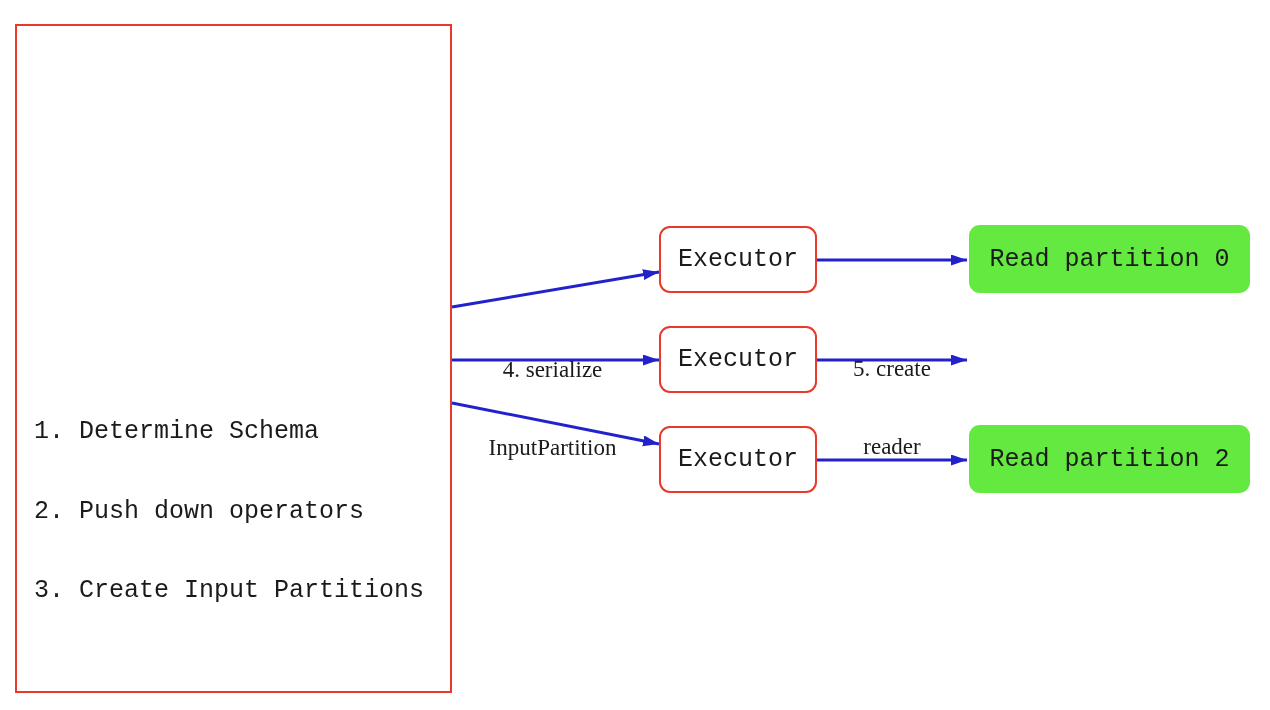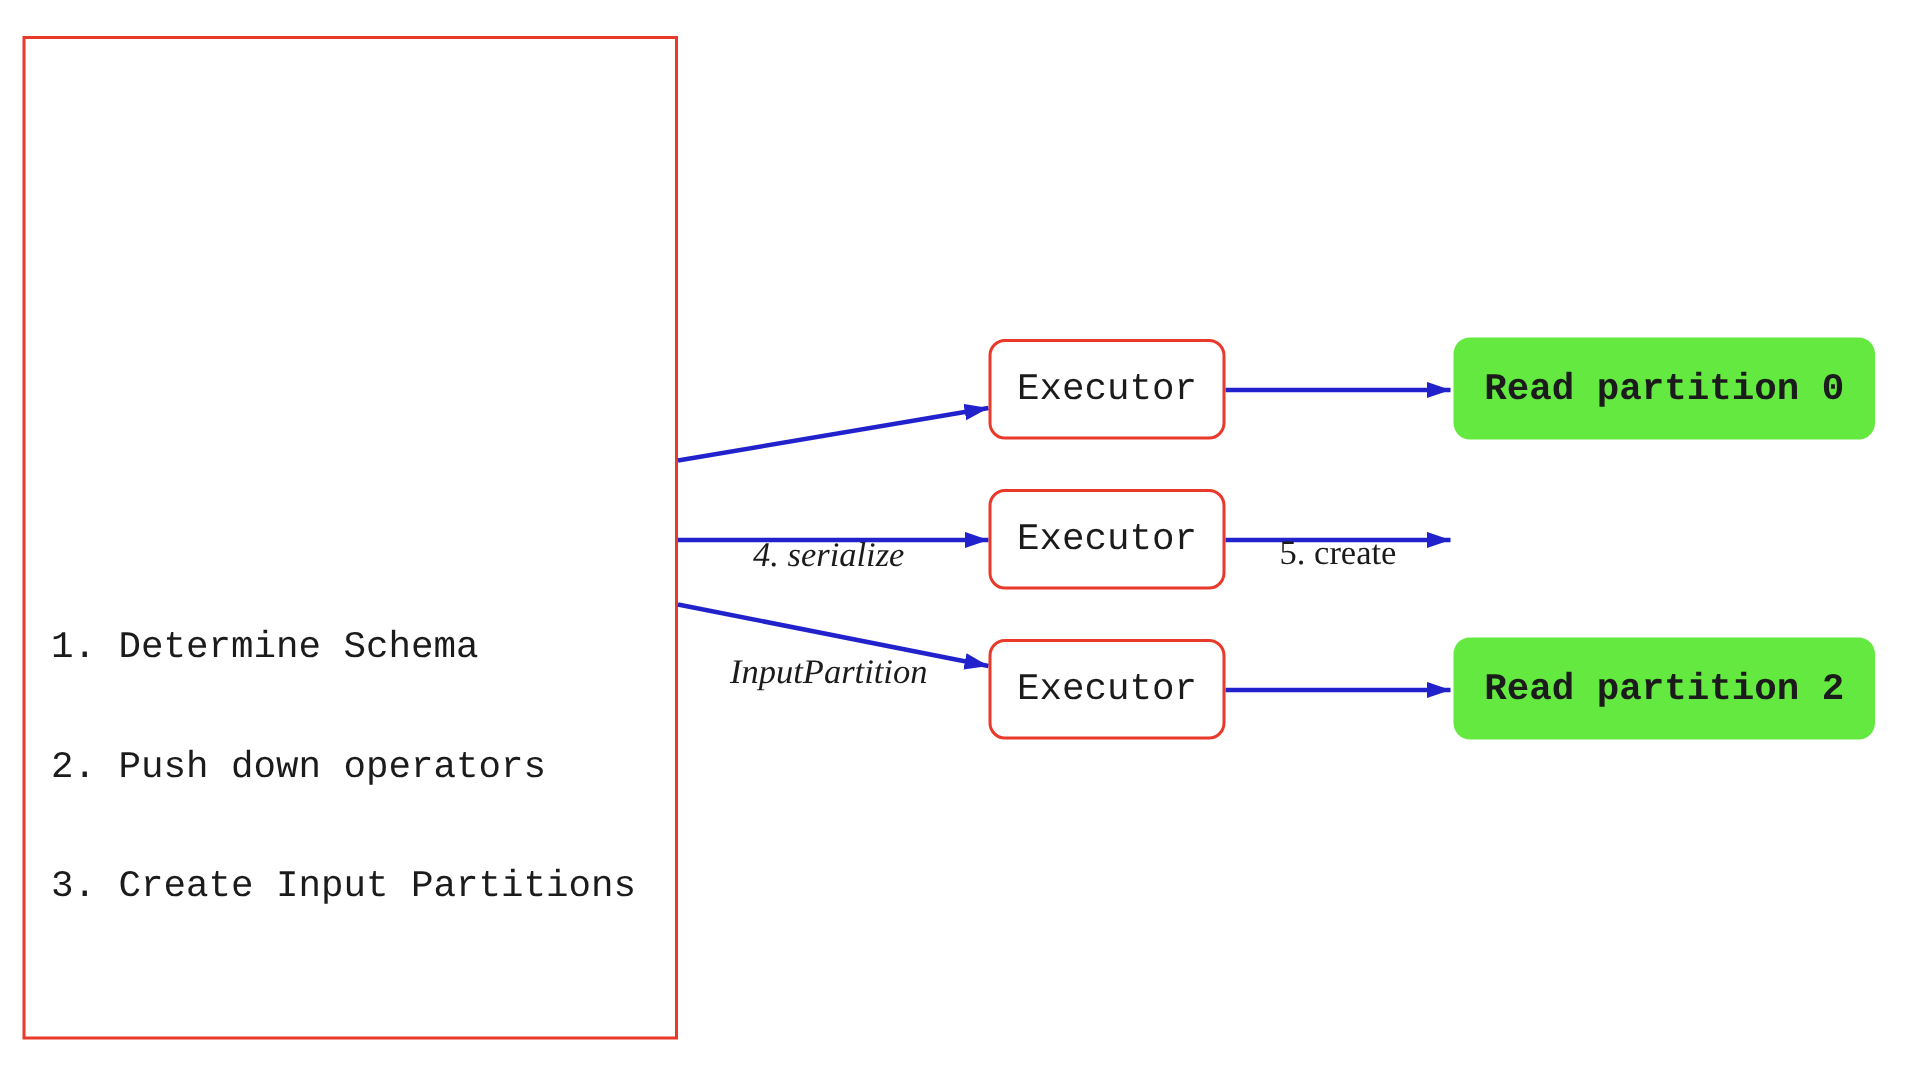--- a/index.html
+++ b/index.html
@@ -67,35 +67,34 @@
     background: var(--bg);
   }
   .executor-1 { top: 226px; }
   .executor-2 { top: 326px; }
   .executor-3 { top: 426px; }
   .partition {
     left: 969px;
     width: 281px; height: 68px;
     background: var(--partition-green);
     border: none;
-    font-weight: bold;
   }
   .partition-0 { top: 225px; }
   .partition-1 { top: 325px; }
   .partition-2 { top: 425px; }
   .edge-label {
     position: absolute;
     z-index: 2;
     text-align: center;
     font-family: "Liberation Serif", "DejaVu Serif", serif;
     font-size: 23px;
     line-height: 26px;
     white-space: pre;
   }
-  .label-serialize { left: 450px; top: 305px; width: 205px; font-style: italic; }
+  .label-serialize { left: 450px; top: 305px; width: 205px; }
   .label-create-reader { left: 792px; top: 304px; width: 200px; }
   .arrow-line {
     stroke: var(--arrow-blue);
     stroke-width: 3;
     fill: none;
   }
 </style>
 </head>
 <body>
 
@@ -139,15 +138,16 @@
   <div class="node partition partition-2">
     <span>Read partition 2</span>
   </div>
 
   <div class="edge-label label-serialize">
     <div>4. serialize</div>
     <div>InputPartition</div>
   </div>
   <div class="edge-label label-create-reader">
     <div>5. create</div>
+    <div>reader</div>
   </div>
 
 </div>
 
 </body></html>

